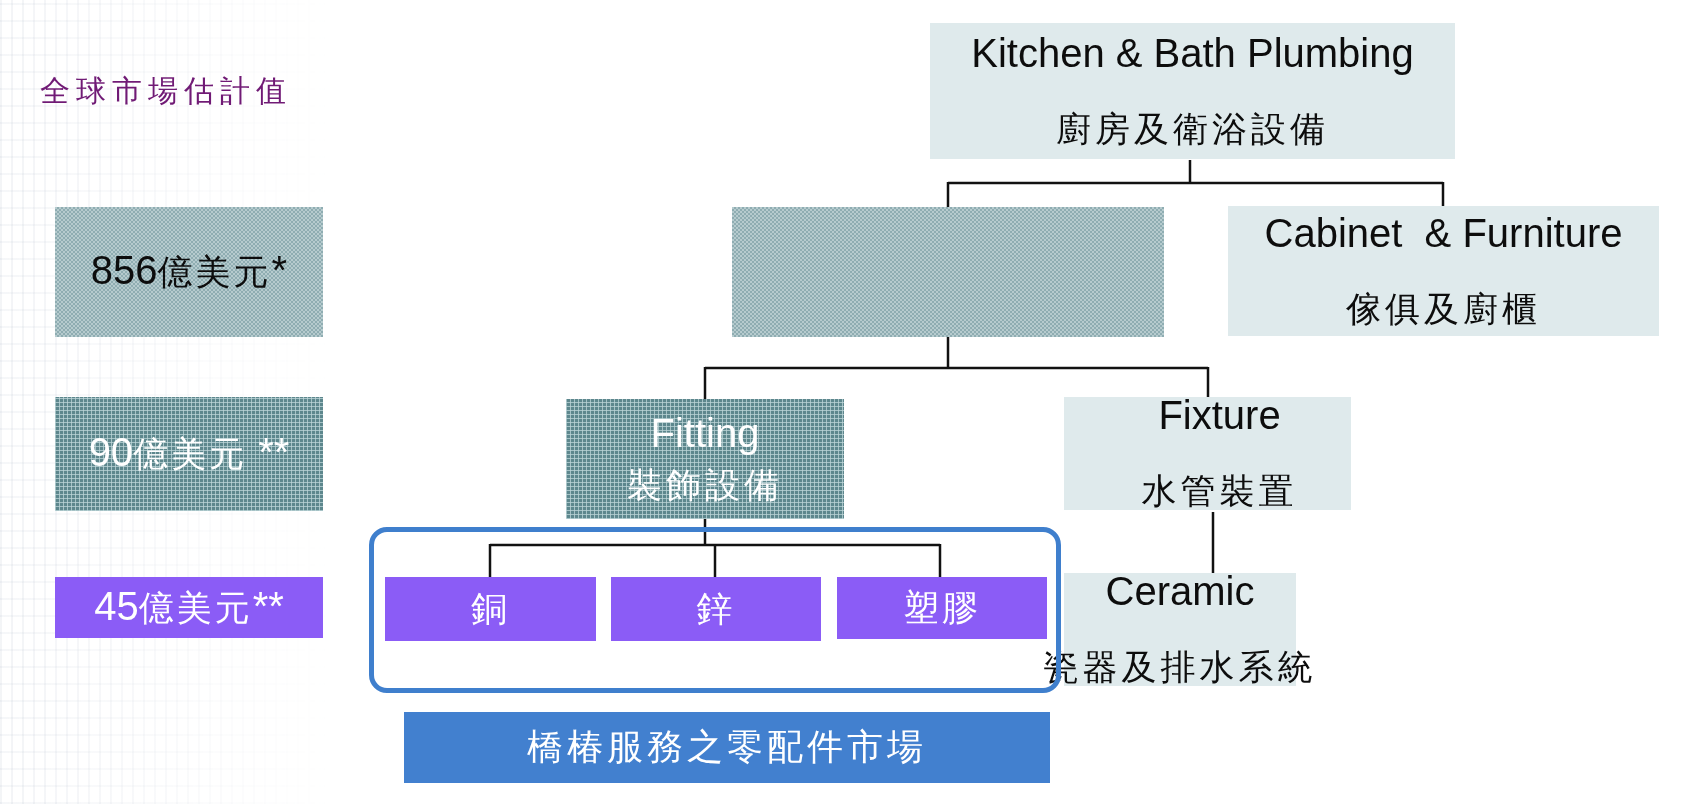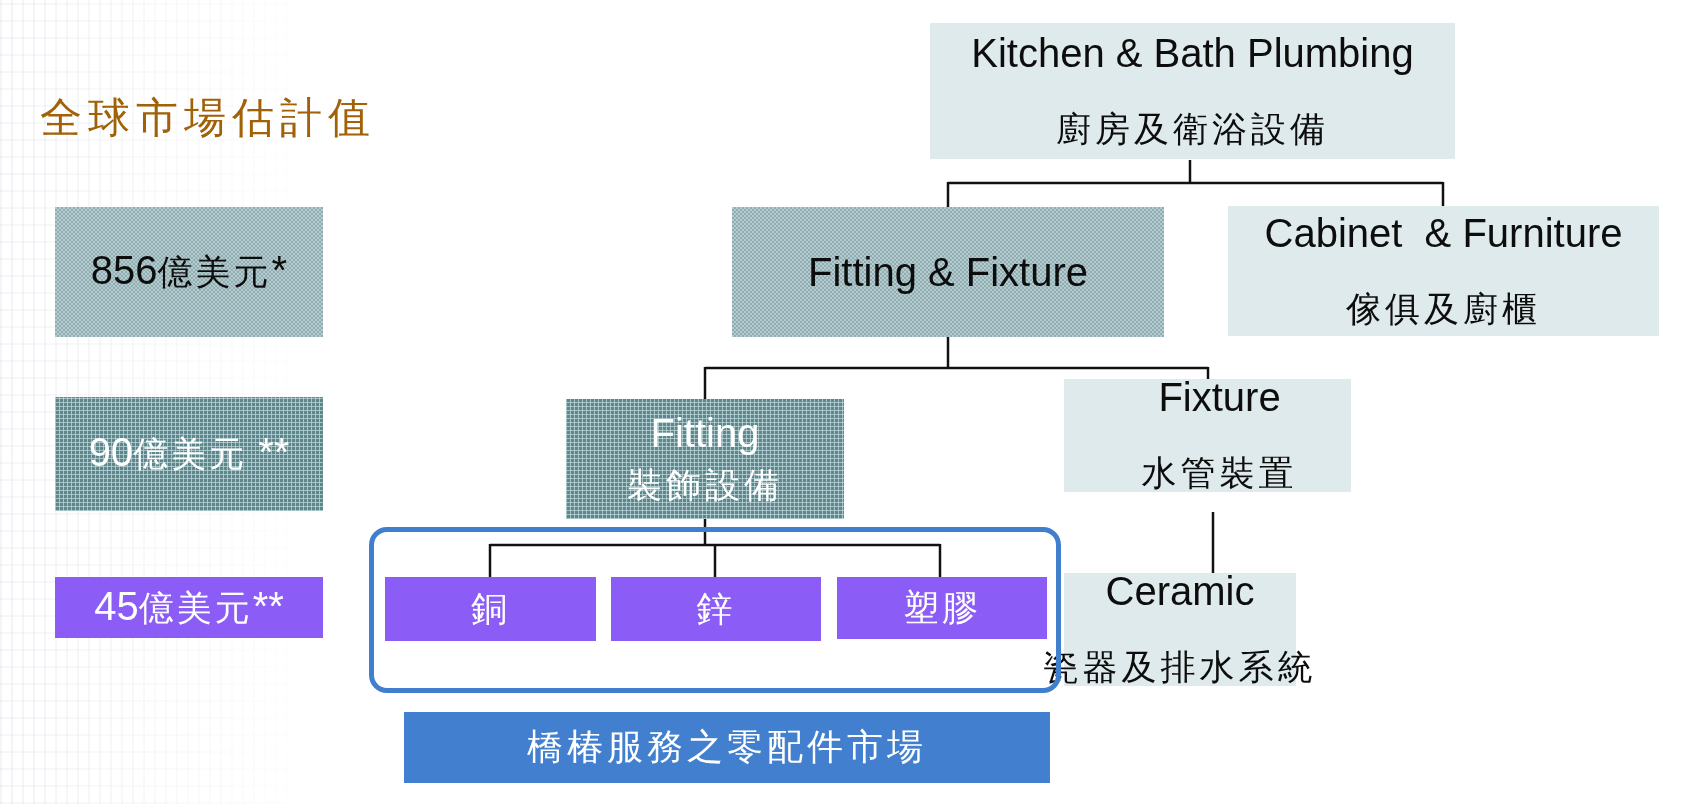--- a/index.html
+++ b/index.html
@@ -10,23 +10,23 @@
   }
   .bg-texture {
     position: absolute; left: 0; top: 0; width: 330px; height: 804px;
     background-image:
       repeating-linear-gradient(90deg, rgba(180,190,205,0.18) 0 2px, transparent 2px 11px),
       repeating-linear-gradient(0deg, rgba(180,190,205,0.14) 0 2px, transparent 2px 17px);
     -webkit-mask-image: linear-gradient(90deg, rgba(0,0,0,0.9), rgba(0,0,0,0) 100%);
     mask-image: linear-gradient(90deg, rgba(0,0,0,0.9), rgba(0,0,0,0) 100%);
   }
   .title {
-    position: absolute; left: 40px; top: 90px;
+    position: absolute; left: 40px; top: 71px;
     font-family: "DejaVu Serif", "Liberation Serif", serif;
-    font-size: 42px; letter-spacing: 6px; color: #a16207;
+    font-size: 30px; letter-spacing: 6px; color: #701a75;
     white-space: nowrap;
   }
   .box {
     position: absolute; box-sizing: border-box;
     display: flex; flex-direction: column; align-items: center; justify-content: center;
     text-align: center; white-space: nowrap;
   }
   .en { font-family: "Liberation Sans", sans-serif; font-size: 40px; line-height: 1.3; }
   .zh { font-family: "DejaVu Serif", "Liberation Serif", serif; font-size: 35px; letter-spacing: 4px; line-height: 1.5; }
   .light { background: #dfeaec; color: #0d0d0d; gap: 24px; }
@@ -108,34 +108,33 @@
 
   <line x1="1213" y1="512" x2="1213" y2="573"></line>
 </svg>
 
 <div class="box light" style="left:930px; top:23px; width:525px; height:136px;">
   <div class="en">Kitchen &amp; Bath Plumbing</div>
   <div class="zh">廚房及衛浴設備</div>
 </div>
 
 <div class="box checker" style="left:732px; top:207px; width:432px; height:130px;">
-  <div class="en">Fitting &amp; Fixture</div>
 </div>
 
 <div class="box light" style="left:1228px; top:206px; width:431px; height:130px; white-space:pre;">
   <div class="en" style="white-space:pre;">Cabinet  &amp; Furniture</div>
   <div class="zh">傢俱及廚櫃</div>
 </div>
 
 <div class="box grid" style="left:566px; top:399px; width:278px; height:120px;">
   <div class="en">Fitting</div>
   <div class="zh">裝飾設備</div>
 </div>
 
-<div class="box light" style="left:1064px; top:379px; width:287px; height:113px;padding-left:24px;">
+<div class="box light" style="left:1064px; top:397px; width:287px; height:113px;padding-left:24px;">
   <div class="en">Fixture</div>
   <div class="zh">水管裝置</div>
 </div>
 
 <div class="box light" style="left:1064px; top:573px; width:232px; height:113px; overflow:visible;">
   <div class="en">Ceramic</div>
   <div class="zh">瓷器及排水系統</div>
 </div>
 
 <div class="highlight-frame"></div>

